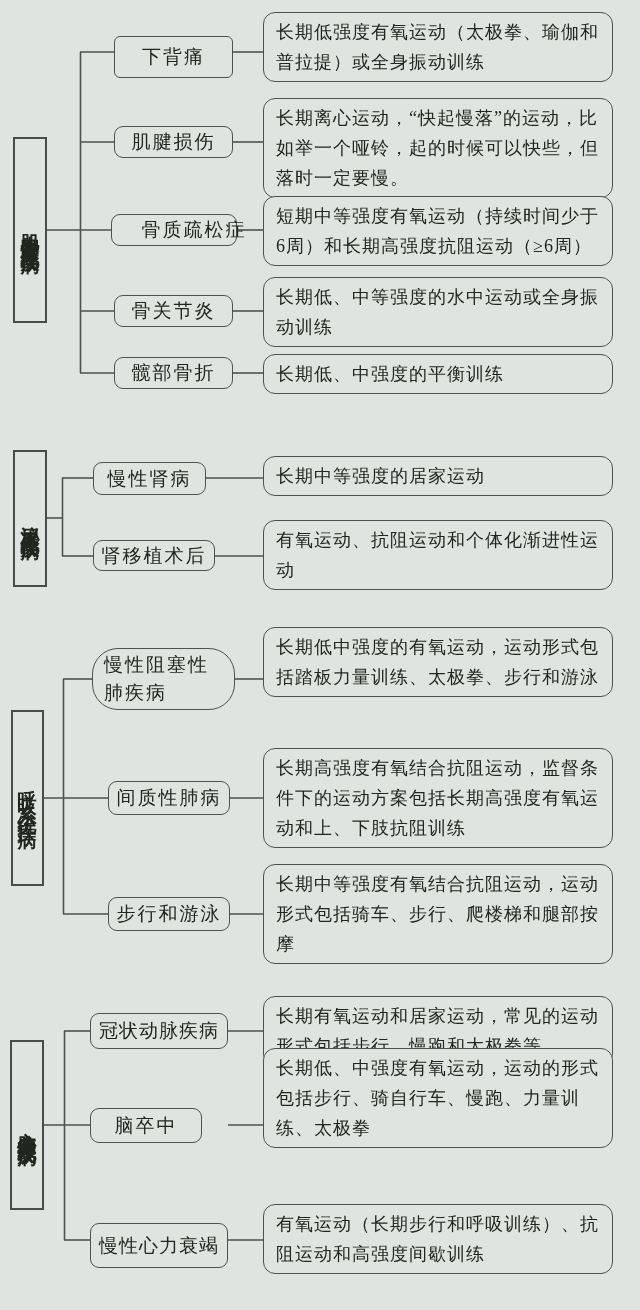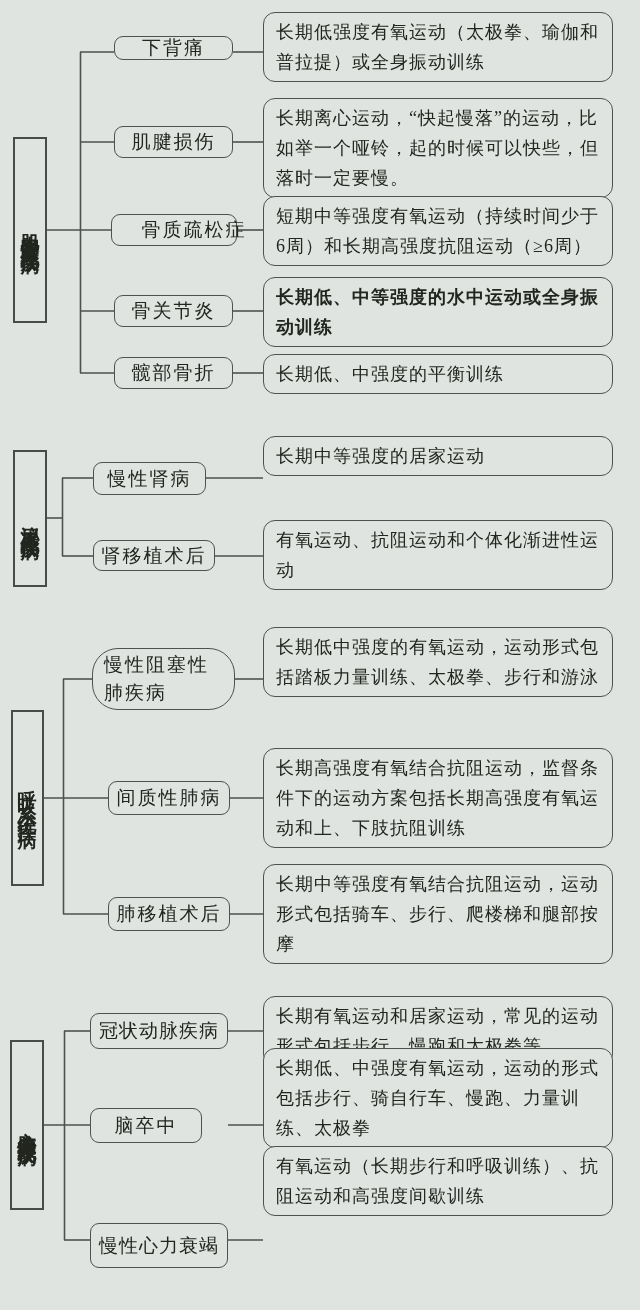--- a/index.html
+++ b/index.html
@@ -95,46 +95,46 @@
     <line x1="64.5" y1="1031" x2="64.5" y2="1240"></line>
     <line x1="44" y1="1125" x2="90" y2="1125"></line>
     <line x1="64" y1="1031" x2="90" y2="1031"></line>
     <line x1="228" y1="1031" x2="263" y2="1031"></line>
     <line x1="228" y1="1125" x2="263" y2="1125"></line>
     <line x1="64" y1="1240" x2="90" y2="1240"></line>
     <line x1="228" y1="1240" x2="263" y2="1240"></line>
   </svg>
 
   <div class="cat-box" style="left:13px;top:137px;width:34px;height:186px;letter-spacing:3px;">肌肉骨骼系统疾病</div>
-  <div class="dz" style="left:114px;top:36px;width:119px;height:24px;">下背痛</div>
+  <div class="dz" style="left:114px;top:36px;width:119px;height:42px;border-radius:6px;">下背痛</div>
   <div class="rec" style="top:12px;">长期低强度有氧运动（太极拳、瑜伽和普拉提）或全身振动训练</div>
   <div class="dz" style="left:114px;top:126px;width:119px;height:32px;">肌腱损伤</div>
   <div class="rec" style="top:98px;">长期离心运动，“快起慢落”的运动，比如举一个哑铃，起的时候可以快些，但落时一定要慢。</div>
   <div class="dz" style="left:111px;top:214px;width:126px;height:32px;padding-left:40px;">骨质疏松症</div>
   <div class="rec" style="top:196px;">短期中等强度有氧运动（持续时间少于6周）和长期高强度抗阻运动（≥6周）</div>
   <div class="dz" style="left:114px;top:295px;width:119px;height:32px;">骨关节炎</div>
-  <div class="rec" style="top:277px;font-weight:bold;">长期低、中等强度的水中运动或全身振动训练</div>
+  <div class="rec" style="top:277px;">长期低、中等强度的水中运动或全身振动训练</div>
   <div class="dz" style="left:114px;top:357px;width:119px;height:32px;">髋部骨折</div>
   <div class="rec" style="top:354px;">长期低、中强度的平衡训练</div>
 
   <div class="cat-box" style="left:13px;top:450px;width:34px;height:137px;letter-spacing:3px;">泌尿系统疾病</div>
   <div class="dz" style="left:93px;top:462px;width:113px;height:33px;">慢性肾病</div>
-  <div class="rec" style="top:436px;">长期中等强度的居家运动</div>
+  <div class="rec" style="top:456px;">长期中等强度的居家运动</div>
   <div class="dz" style="left:93px;top:540px;width:122px;height:31px;">肾移植术后</div>
   <div class="rec" style="top:520px;">有氧运动、抗阻运动和个体化渐进性运动</div>
 
   <div class="cat-box" style="left:11px;top:710px;width:33px;height:176px;letter-spacing:8px;">呼吸系统疾病</div>
   <div class="dz two-line" style="left:92px;top:648px;width:143px;height:62px;">慢性阻塞性肺疾病</div>
   <div class="rec" style="top:627px;">长期低中强度的有氧运动，运动形式包括踏板力量训练、太极拳、步行和游泳</div>
   <div class="dz" style="left:108px;top:781px;width:122px;height:34px;">间质性肺病</div>
   <div class="rec" style="top:748px;">长期高强度有氧结合抗阻运动，监督条件下的运动方案包括长期高强度有氧运动和上、下肢抗阻训练</div>
-  <div class="dz" style="left:108px;top:897px;width:122px;height:34px;">肺移植术后</div>
+  <div class="dz" style="left:108px;top:897px;width:122px;height:34px;">步行和游泳</div>
   <div class="rec" style="top:864px;">长期中等强度有氧结合抗阻运动，运动形式包括骑车、步行、爬楼梯和腿部按摩</div>
 
   <div class="cat-box" style="left:10px;top:1040px;width:34px;height:170px;letter-spacing:2px;">心脑血管系统疾病</div>
   <div class="dz" style="left:90px;top:1013px;width:138px;height:36px;letter-spacing:1px;">冠状动脉疾病</div>
   <div class="rec" style="top:996px;">长期有氧运动和居家运动，常见的运动形式包括步行、慢跑和太极拳等</div>
   <div class="dz" style="left:90px;top:1108px;width:112px;height:35px;">脑卒中</div>
   <div class="rec" style="top:1048px;">长期低、中强度有氧运动，运动的形式包括步行、骑自行车、慢跑、力量训练、太极拳</div>
   <div class="dz" style="left:90px;top:1223px;width:138px;height:45px;letter-spacing:1px;">慢性心力衰竭</div>
-  <div class="rec" style="top:1146px;">有氧运动（长期步行和呼吸训练）、抗阻运动和高强度间歇训练</div>
+  <div class="rec" style="top:1204px;">有氧运动（长期步行和呼吸训练）、抗阻运动和高强度间歇训练</div>
 
 </div>
 
 </body></html>

